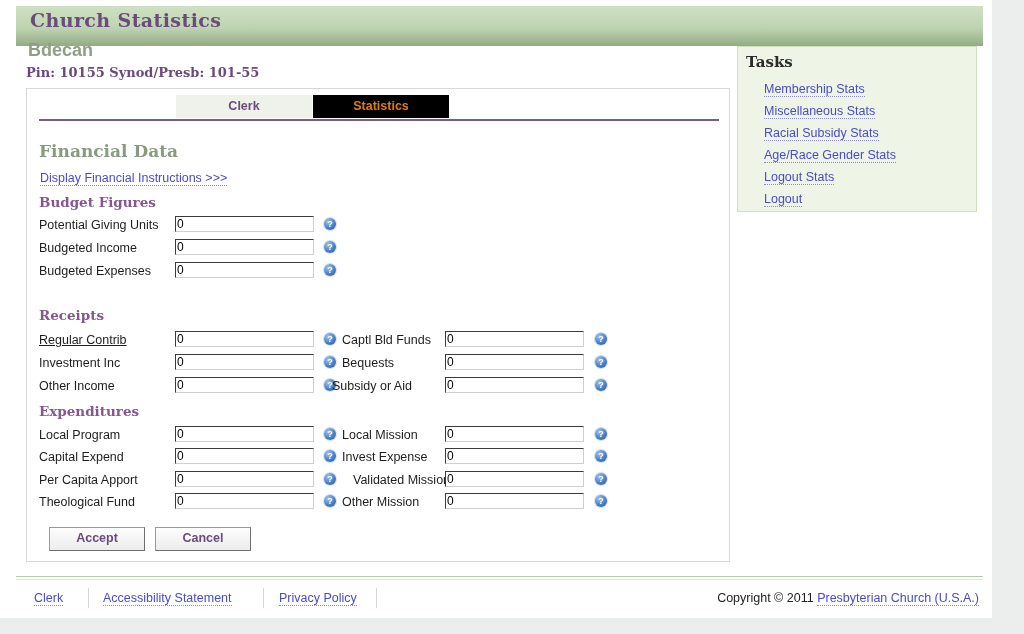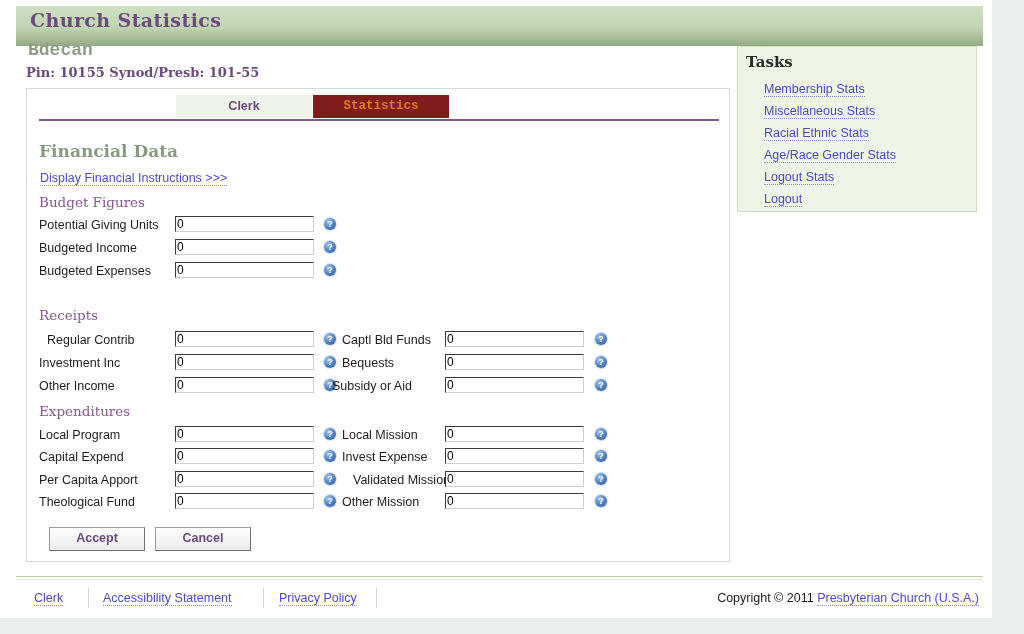--- a/index.html
+++ b/index.html
@@ -39,21 +39,21 @@
     font-family: "DejaVu Serif", "Liberation Serif", serif;
     font-weight: bold;
     font-size: 19px;
     color: #6b4a7e;
     letter-spacing: 0.4px;
   }
   .church-name {
     position: absolute;
     left: 28px;
     top: 40px;
-    font-family: Liberation Mono, monospace;
+    font-family: Liberation Sans, sans-serif;
     font-weight: bold;
     font-size: 18px;
     color: #8f9e85;
   }
   .pin-line {
     position: absolute;
     left: 26px;
     top: 65px;
     font-family: "DejaVu Serif", "Liberation Serif", serif;
     font-weight: bold;
@@ -86,21 +86,21 @@
     text-align: center;
     font-size: 12.5px;
     font-weight: bold;
     background: #eef2e8;
     border-right: 1px solid #ffffff;
     color: #6b4a7e;
     cursor: pointer;
   }
   .tab.t1 { left: 0px;   width: 136px; }
   .tab.t2 { left: 137px; width: 136px; }
-  .tab.t3 { left: 274px; width: 136px; background: #7f1d1d; color: #e07b16; font-family: Liberation Mono, monospace; }
+  .tab.t3 { left: 274px; width: 136px; background: #000000; color: #e07b16; }
   .tab-rest {
     position: absolute;
     left: 411px;
     top: 0;
     width: 269px;
     height: 23px;
     background: #ffffff;
   }
   .tab-underline {
     position: absolute;
@@ -125,21 +125,21 @@
     left: 13px;
     top: 82px;
     font-size: 12.5px;
     color: #4a4ad0;
     border-bottom: 1px dotted #8a8ad8;
     cursor: pointer;
   }
   .group-title {
     position: absolute;
     font-family: "DejaVu Serif", "Liberation Serif", serif;
-    font-weight: normal;
+    font-weight: bold;
     font-size: 13.5px;
     color: #85568f;
   }
   .g-budget  { left: 12px; top: 105px; }
   .g-receipts { left: 12px; top: 218px; }
   .g-expend  { left: 12px; top: 314px; }
 
   .row { position: absolute; height: 22px; }
   .lbl {
     position: absolute;
@@ -329,21 +329,21 @@
 
     <div class="row" style="left:12px; top:173px; width:320px;">
       <div class="lbl" style="left:0;">Budgeted Expenses</div>
       <input class="fld" style="left: 136px; width: 139px;" value="0">
       <div class="help-icon" style="left:285px;">?</div>
     </div>
 
     <div class="group-title g-receipts">Receipts</div>
 
     <div class="row" style="left:12px; top:242px; width:580px;">
-      <div class="lbl" style="left:8px;">Regular Contrib</div>
+      <div class="lbl" style="left:0;text-decoration:underline;">Regular Contrib</div>
       <input class="fld" style="left: 136px; width: 139px;" value="0">
       <div class="help-icon" style="left:285px;">?</div>
       <div class="lbl" style="left:303px;">Captl Bld Funds</div>
       <input class="fld" style="left: 406px; width: 139px;" value="0">
       <div class="help-icon" style="left:556px;">?</div>
     </div>
 
     <div class="row" style="left:12px; top:265px; width:580px;">
       <div class="lbl" style="left:0;">Investment Inc</div>
       <input class="fld" style="left: 136px; width: 139px;" value="0">
@@ -401,21 +401,21 @@
     </div>
 
     <div class="btn btn-accept">Accept</div>
     <div class="btn btn-cancel">Cancel</div>
   </div>
 
   <div class="tasks">
     <div class="tasks-title">Tasks</div>
     <div class="task-link" style="top:35px;">Membership Stats</div>
     <div class="task-link" style="top:57px;">Miscellaneous Stats</div>
-    <div class="task-link" style="top:79px;">Racial Ethnic Stats</div>
+    <div class="task-link" style="top:79px;">Racial Subsidy Stats</div>
     <div class="task-link" style="top:101px;">Age/Race Gender Stats</div>
     <div class="task-link" style="top:123px;">Logout Stats</div>
     <div class="task-link" style="top:145px;">Logout</div>
   </div>
 
   <div class="footer-rule"></div>
   <div class="footer">
     <div class="f-link" style="left:18px;">Clerk</div>
     <div class="f-sep" style="left:72px;"></div>
     <div class="f-link" style="left:87px;">Accessibility Statement</div>

